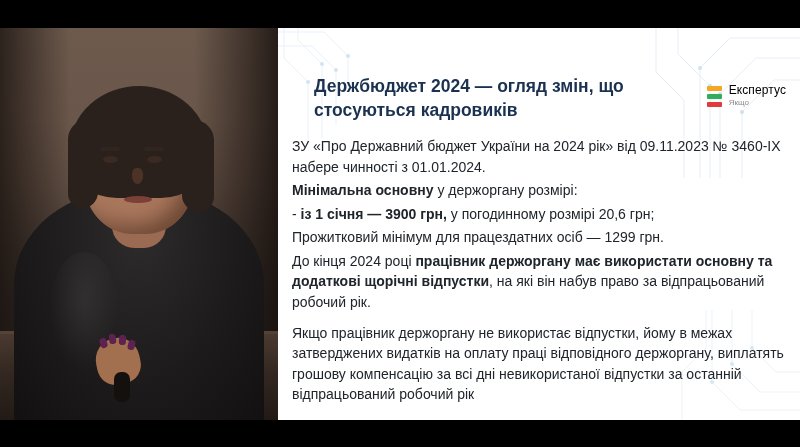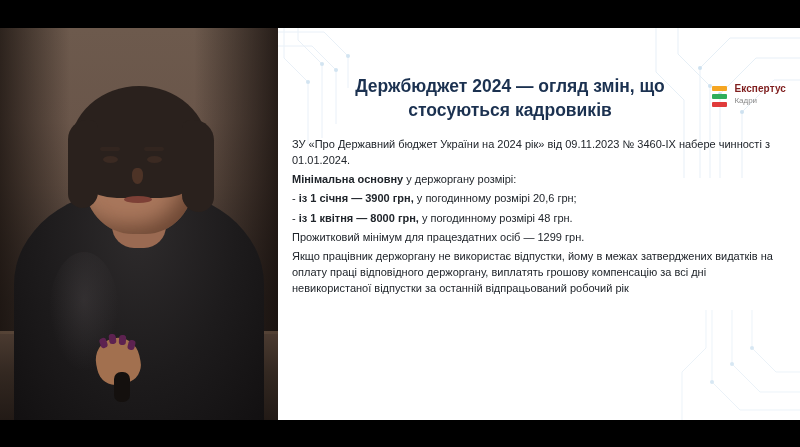--- a/index.html
+++ b/index.html
@@ -234,57 +234,57 @@
   .logo-marks span {
     display: block;
     width: 15px;
     height: 5px;
     border-radius: 1px;
   }
   .logo-text {
     line-height: 1.05;
   }
   .logo-title {
-    font-size: 10px;
-    font-weight: bold;
-    color: #7f1d1d;
+    font-size: 12px;
+    font-weight: normal;
+    color: #000000;
     letter-spacing: .1px;
   }
   .logo-sub {
     font-size: 8px;
     color: #8a8a8a;
     margin-top: 2px;
   }
 
   .slide-title {
     position: absolute;
     left: 36px;
     right: 94px;
     top: 46px;
-    text-align: center;
+    text-align: left;
     font-size: 17.5px;
     font-weight: bold;
     color: #1b3150;
     line-height: 1.38;
   }
 
   .slide-body {
     position: absolute;
     left: 14px;
     right: 12px;
     top: 108px;
-    font-size: 11px;
+    font-size: 14px;
     line-height: 1.47;
     color: #20252b;
   }
   .slide-body p {
     margin: 0 0 3px 0;
   }
   .slide-body p.gap {
-    margin-top: 3px;
+    margin-top: 10px;
   }
   .b { font-weight: bold; }
 
   
   .bar {
     position: absolute;
     left: 0;
     width: 800px;
     background: #000;
   }
@@ -376,28 +376,28 @@
     </svg>
 
     <div id="logo">
       <div class="logo-marks">
         <span style="background:#f5a623"></span>
         <span style="background:#2fae5b"></span>
         <span style="background:#e03b3b"></span>
       </div>
       <div class="logo-text">
         <div class="logo-title">Експертус</div>
-        <div class="logo-sub">Кадри</div>
+        <div class="logo-sub">Якщо</div>
       </div>
     </div>
 
     <div class="slide-title">Держбюджет 2024 — огляд змін, що стосуються кадровиків</div>
 
     <div class="slide-body" id="slide-body">
         <p><span>ЗУ «Про Державний бюджет України на 2024 рік» від 09.11.2023 № 3460-IX набере чинності з 01.01.2024.</span></p>
         <p><span class="b">Мінімальна основну</span><span> у держоргану розмірі:</span></p>
         <p><span>- </span><span class="b">із 1 січня — 3900 грн,</span><span> у погодинному розмірі 20,6 грн;</span></p>
-        <p><span>- </span><span class="b">із 1 квітня — 8000 грн,</span><span> у погодинному розмірі 48 грн.</span></p>
         <p><span>Прожитковий мінімум для працездатних осіб — 1299 грн.</span></p>
+        <p><span>До кінця 2024 році </span><span class="b">працівник держоргану має використати основну та додаткові щорічні відпустки</span><span>, на які він набув право за відпрацьований робочий рік.</span></p>
         <p class="gap"><span>Якщо працівник держоргану не використає відпустки, йому в межах затверджених видатків на оплату праці відповідного держоргану, виплатять грошову компенсацію за всі дні невикористаної відпустки за останній відпрацьований робочий рік</span></p>
       </div>
   </div>
 </div>
 
 </body></html>

